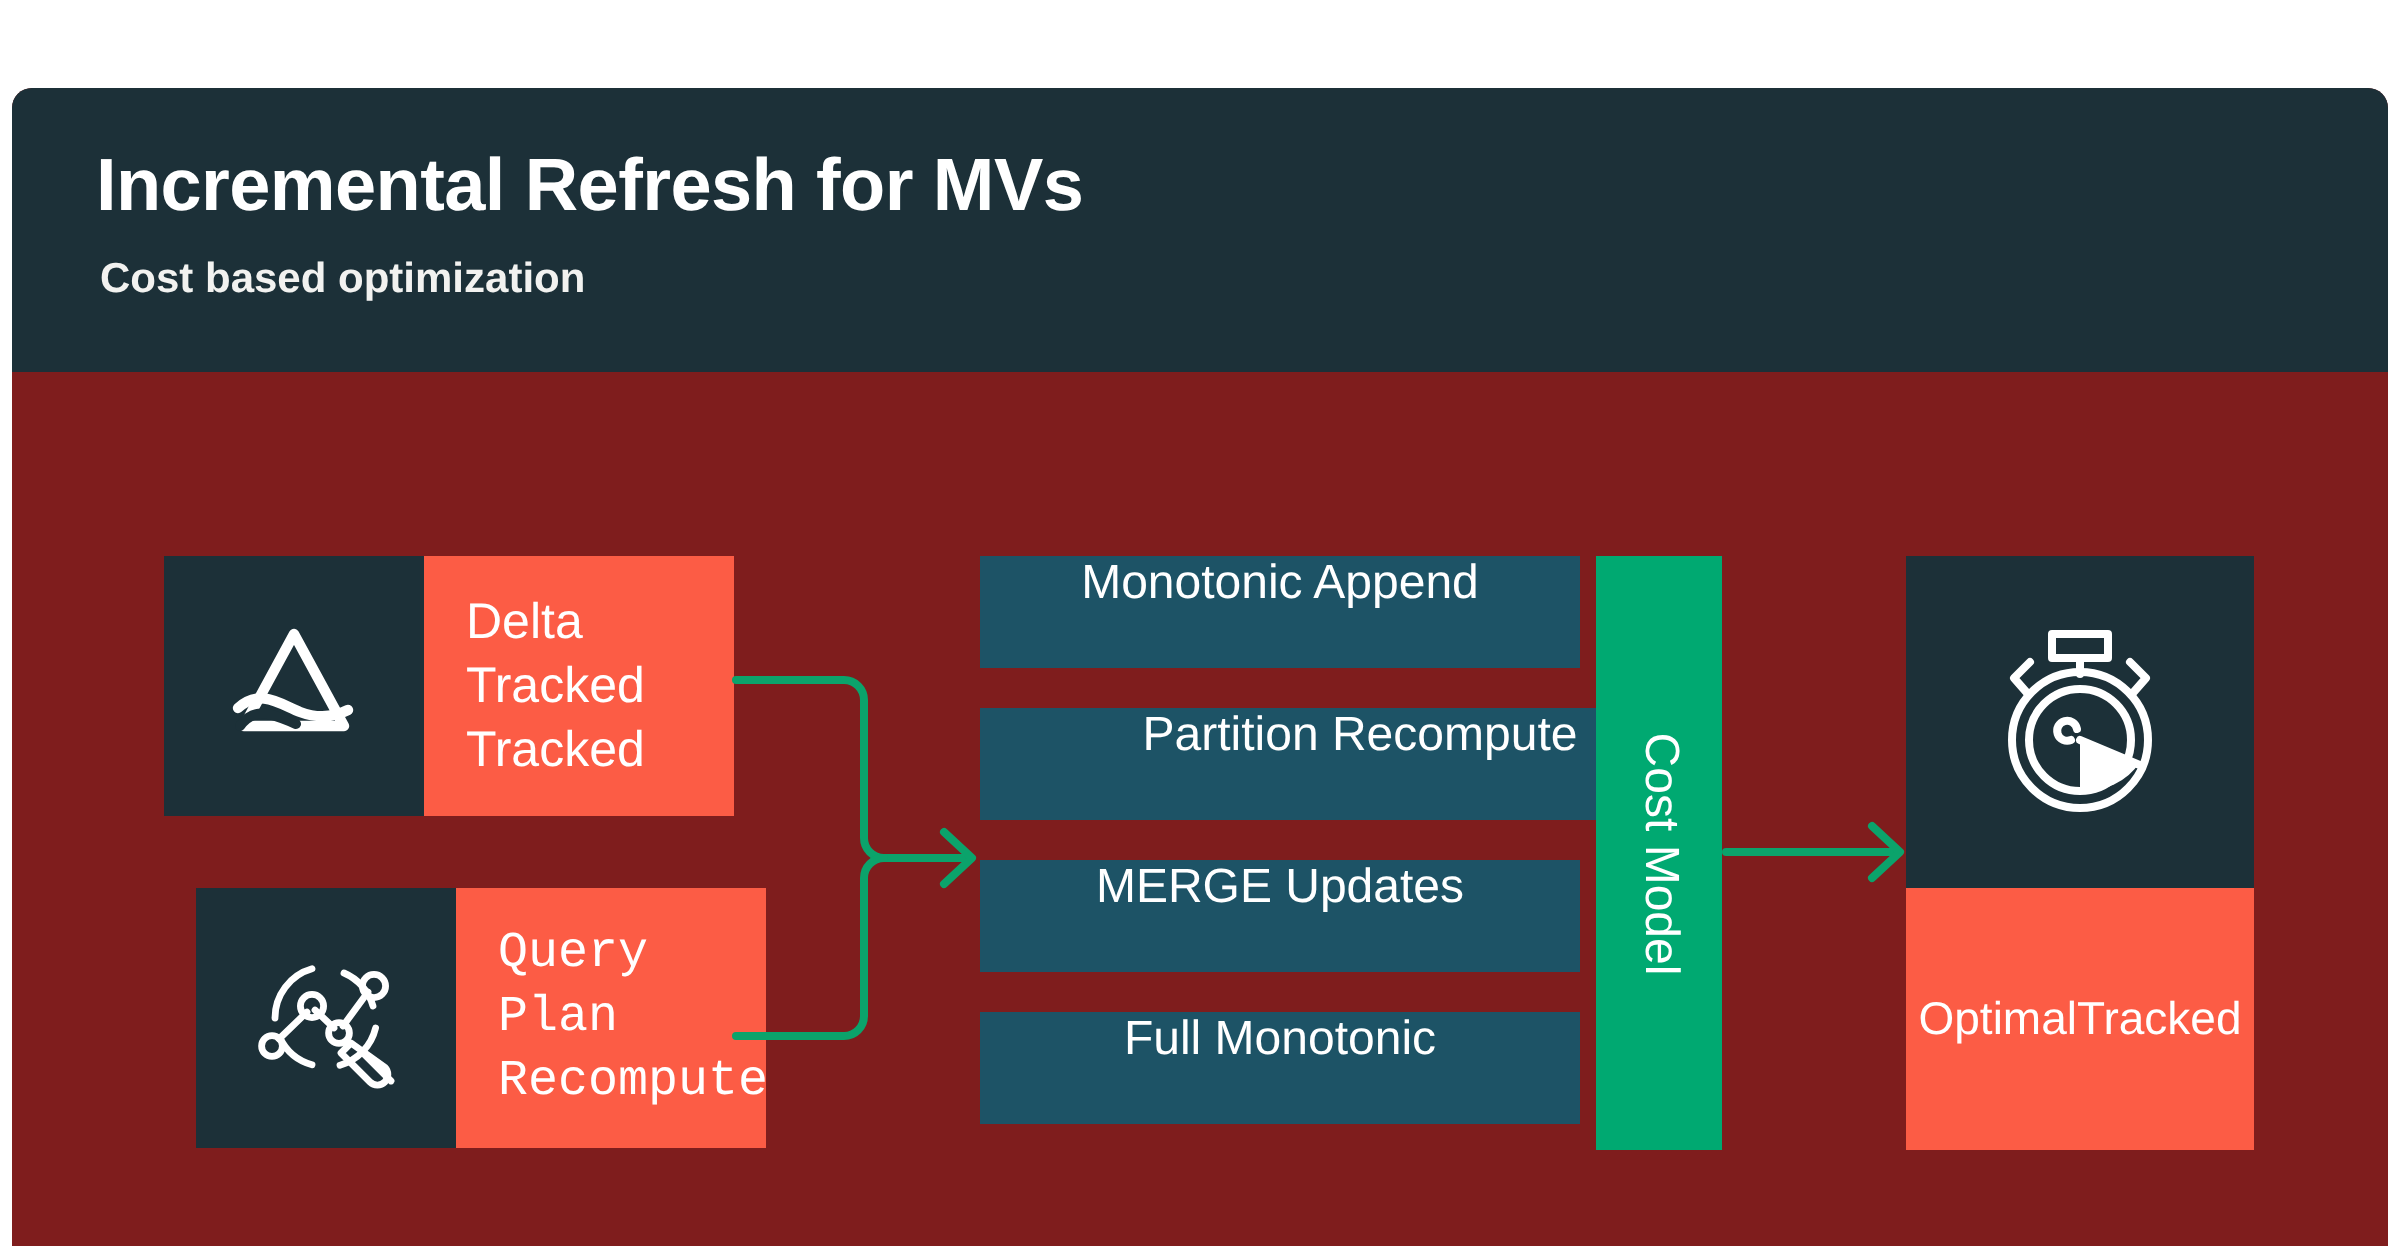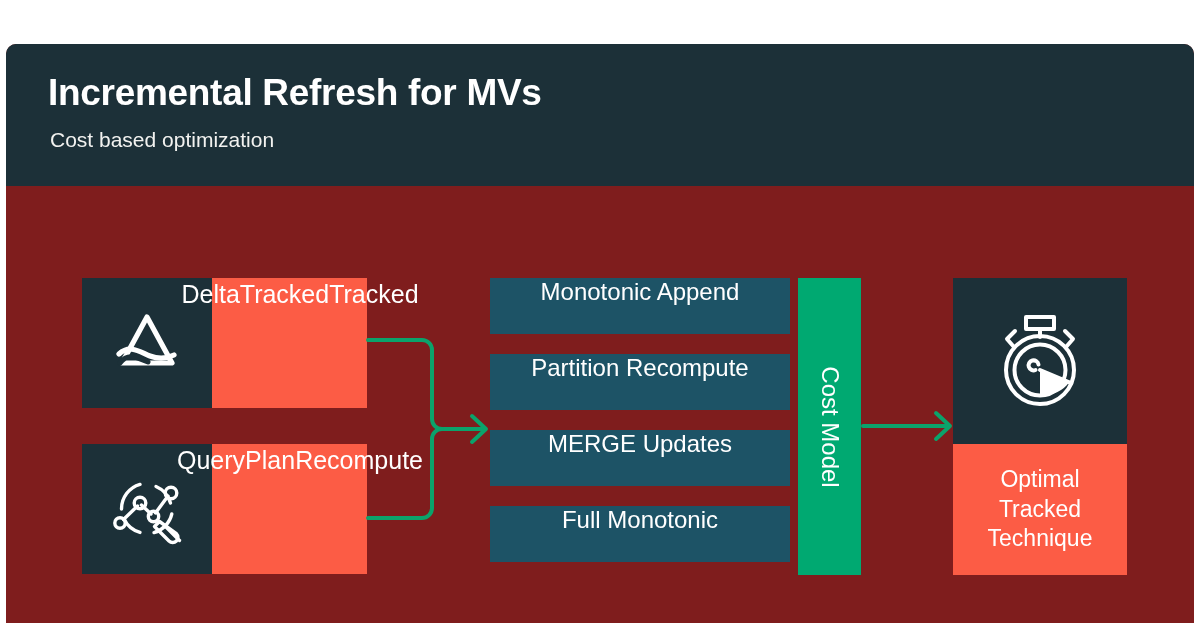--- a/index.html
+++ b/index.html
@@ -52,21 +52,21 @@
     font-weight: bold;
     color: #FFFFFF;
     letter-spacing: -0.3px;
     white-space: nowrap;
   }
   #header-subtitle {
     position: absolute;
     left: 44px;
     top: 84px;
     font-size: 21px;
-    font-weight: normal;
+    font-weight: bold;
     color: #F2F2F0;
     white-space: nowrap;
   }
 
   
   .src-card { position: absolute; display: flex; }
   .src-icon {
     width: 130px;
     height: 130px;
     background: #1C3038;
@@ -74,21 +74,21 @@
     align-items: center;
     justify-content: center;
     flex: none;
   }
   .src-label {
     width: 155px;
     height: 130px;
     background: #FC5C45;
     color: #FFFFFF;
     display: flex;
-    flex-direction: row;
+    flex-direction: column;
     justify-content: center;
     padding-left: 21px;
     box-sizing: border-box;
     font-size: 25px;
     line-height: 1.28;
     flex: none;
   }
   .src-label span { display: block; white-space: nowrap; }
 
   
@@ -145,21 +145,21 @@
     justify-content: center;
   }
   #output-label-pane {
     position: absolute;
     left: 0; top: 166px;
     width: 174px;
     height: 131px;
     background: #FC5C45;
     color: #FFFFFF;
     display: flex;
-    flex-direction: column;
+    flex-direction: row;
     align-items: center;
     justify-content: center;
     font-size: 23px;
     line-height: 1.3;
   }
   #output-label-pane span { display: block; white-space: nowrap; }
 
   
   #connector-left, #connector-right {
     position: absolute;
@@ -189,21 +189,21 @@
           <path d="M12 59 C20 48, 30 54, 40 58" fill="none" stroke="#1C3038" stroke-width="5" stroke-linecap="round"></path>
         </svg>
       </div>
       <div class="src-label">
         <span>Delta</span>
         <span>Tracked</span>
         <span>Tracked</span>
       </div>
     </div>
 
-    <div class="src-card" style="left:76px; top:400px;">
+    <div class="src-card" style="left:92px; top:400px;font-family:Liberation Mono, monospace;">
       <div class="src-icon">
         <svg width="80" height="80" viewBox="0 0 80 80" aria-hidden="true">
           <g fill="none" stroke="#FFFFFF" stroke-width="3.4" stroke-linecap="round" stroke-linejoin="round">
 
             <path d="M14.5 40 A25.5 25.5 0 0 1 33 15.4"></path>
             <path d="M49 17.5 A25.5 25.5 0 0 1 63.5 34"></path>
             <path d="M64.8 45 A25.5 25.5 0 0 1 47 63.6"></path>
             <path d="M17 50 A25.5 25.5 0 0 0 33 63.4"></path>
 
             <path d="M58.5 57.5 L72.5 71.5"></path>
@@ -231,21 +231,21 @@
       <g fill="none" stroke="#0BA36B" stroke-width="4" stroke-linecap="round" stroke-linejoin="round">
         <path d="M2 16 H56 A10 10 0 0 1 66 26 V95 A10 10 0 0 0 76 105 H119"></path>
         <path d="M2 194 H56 A10 10 0 0 0 66 184 V115 A10 10 0 0 1 76 105"></path>
         <path d="M106 92 L120 105 L106 118"></path>
       </g>
     </svg>
 
     <div class="opt-box" style="top:234px;">
       <span>Monotonic Append</span>
     </div>
-    <div class="opt-box" style="top:310px;">
+    <div class="opt-box" style="top:310px;padding-left:40px;">
       <span>Partition Recompute</span>
     </div>
     <div class="opt-box" style="top:386px;">
       <span>MERGE Updates</span>
     </div>
     <div class="opt-box" style="top:462px;">
       <span>Full Monotonic</span>
     </div>
 
     <div id="cost-model">
@@ -278,18 +278,17 @@
             <path d="M52.5 57.5 A5 5 0 1 0 49.5 63"></path>
           </g>
 
           <path d="M54 63 L84 74 A31.5 31.5 0 0 1 54 88 Z" fill="#FFFFFF" stroke="none"></path>
           <path d="M54 63 L85 76" stroke="#FFFFFF" stroke-width="4" stroke-linecap="round" fill="none"></path>
         </svg>
       </div>
       <div id="output-label-pane">
         <span>Optimal</span>
         <span>Tracked</span>
-        <span>Technique</span>
       </div>
     </div>
 
   </div>
 </div>
 
 </body></html>

